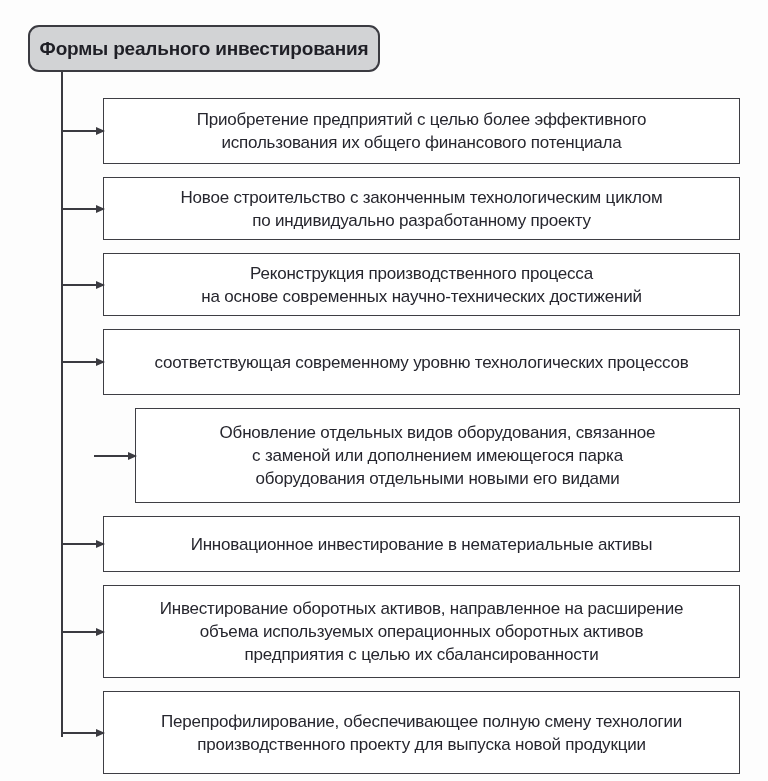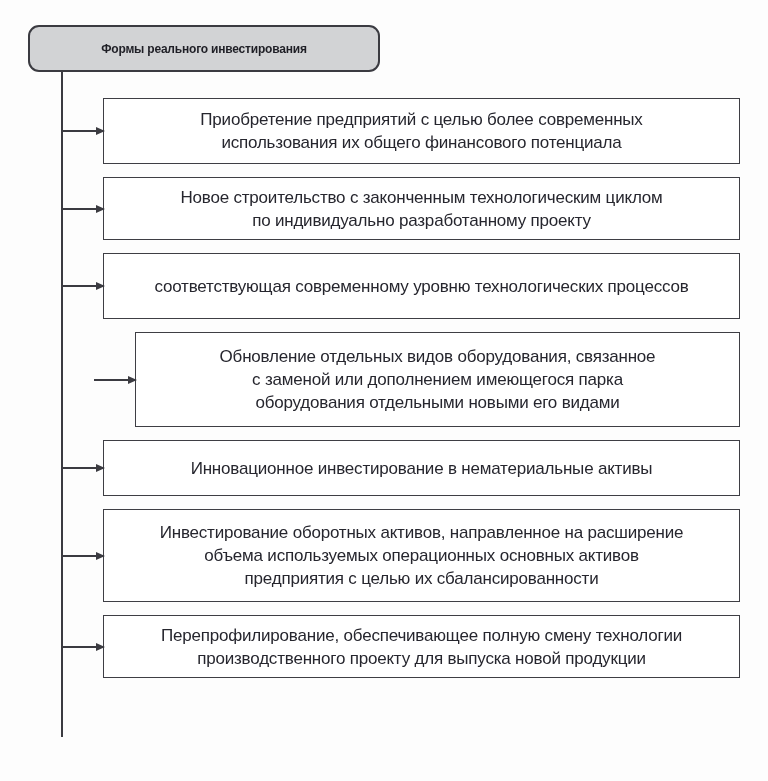--- a/index.html
+++ b/index.html
@@ -23,21 +23,21 @@
     top: 25px;
     width: 352px;
     height: 47px;
     box-sizing: border-box;
     background: #d2d3d5;
     border: 2.5px solid #3b3b41;
     border-radius: 11px;
     display: flex;
     align-items: center;
     justify-content: center;
-    font-size: 12px;
+    font-size: 19px;
     font-weight: bold;
     color: #1f1f26;
     letter-spacing: -0.2px;
   }
 
   
   .rail {
     position: absolute;
     left: 61px;
     top: 71px;
@@ -69,21 +69,21 @@
     line-height: 23px;
     color: #26262e;
     letter-spacing: -0.2px;
   }
   .row:last-child { margin-bottom: 0; }
   .h66 { height: 66px; }
   .h63 { height: 63px; }
   .h95 { height: 95px; margin-left: 32px; }
   .h68 { height: 56px; }
   .h93 { height: 93px; text-align: center; }
-  .h67 { height: 63px; }
+  .h67 { height: 83px; }
   .line { display: block; white-space: nowrap; }
 
   
   .connector {
     position: absolute;
     left: -42px;
     top: 50%;
     width: 42px;
     height: 2px;
     margin-top: -1px;
@@ -111,32 +111,39 @@
   </div>
 
   <div class="rail"></div>
 
   <div class="rows">
 
     <div class="row h66">
       <div class="connector">
         <span class="arrowhead"></span>
       </div>
-      <span class="line">Приобретение предприятий с целью более современных</span>
+      <span class="line">Приобретение предприятий с целью более эффективного</span>
       <span class="line">использования их общего финансового потенциала</span>
     </div>
 
     <div class="row h63">
       <div class="connector">
         <span class="arrowhead"></span>
       </div>
       <span class="line">Новое строительство с законченным технологическим циклом</span>
       <span class="line">по индивидуально разработанному проекту</span>
     </div>
 
+    <div class="row h63">
+      <div class="connector">
+        <span class="arrowhead"></span>
+      </div>
+      <span class="line">Реконструкция производственного процесса</span>
+      <span class="line">на основе современных научно-технических достижений</span>
+    </div>
 
     <div class="row h66">
       <div class="connector">
         <span class="arrowhead"></span>
       </div>
       <span class="line">соответствующая современному уровню технологических процессов</span>
     </div>
 
     <div class="row h95">
       <div class="connector">
@@ -152,21 +159,21 @@
         <span class="arrowhead"></span>
       </div>
       <span class="line">Инновационное инвестирование в нематериальные активы</span>
     </div>
 
     <div class="row h93">
       <div class="connector">
         <span class="arrowhead"></span>
       </div>
       <span class="line">Инвестирование оборотных активов, направленное на расширение</span>
-      <span class="line">объема используемых операционных основных активов</span>
+      <span class="line">объема используемых операционных оборотных активов</span>
       <span class="line">предприятия с целью их сбалансированности</span>
     </div>
 
     <div class="row h67">
       <div class="connector">
         <span class="arrowhead"></span>
       </div>
       <span class="line">Перепрофилирование, обеспечивающее полную смену технологии</span>
       <span class="line">производственного проекту для выпуска новой продукции</span>
     </div>

